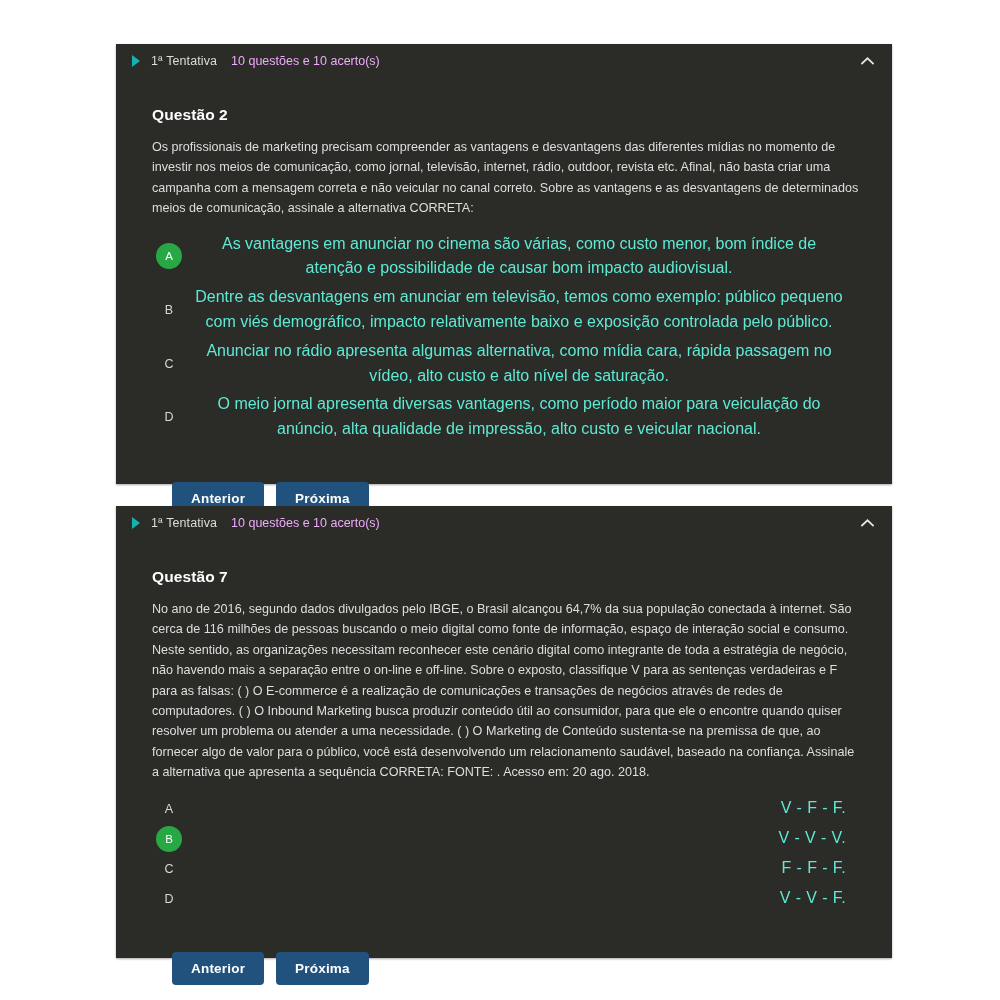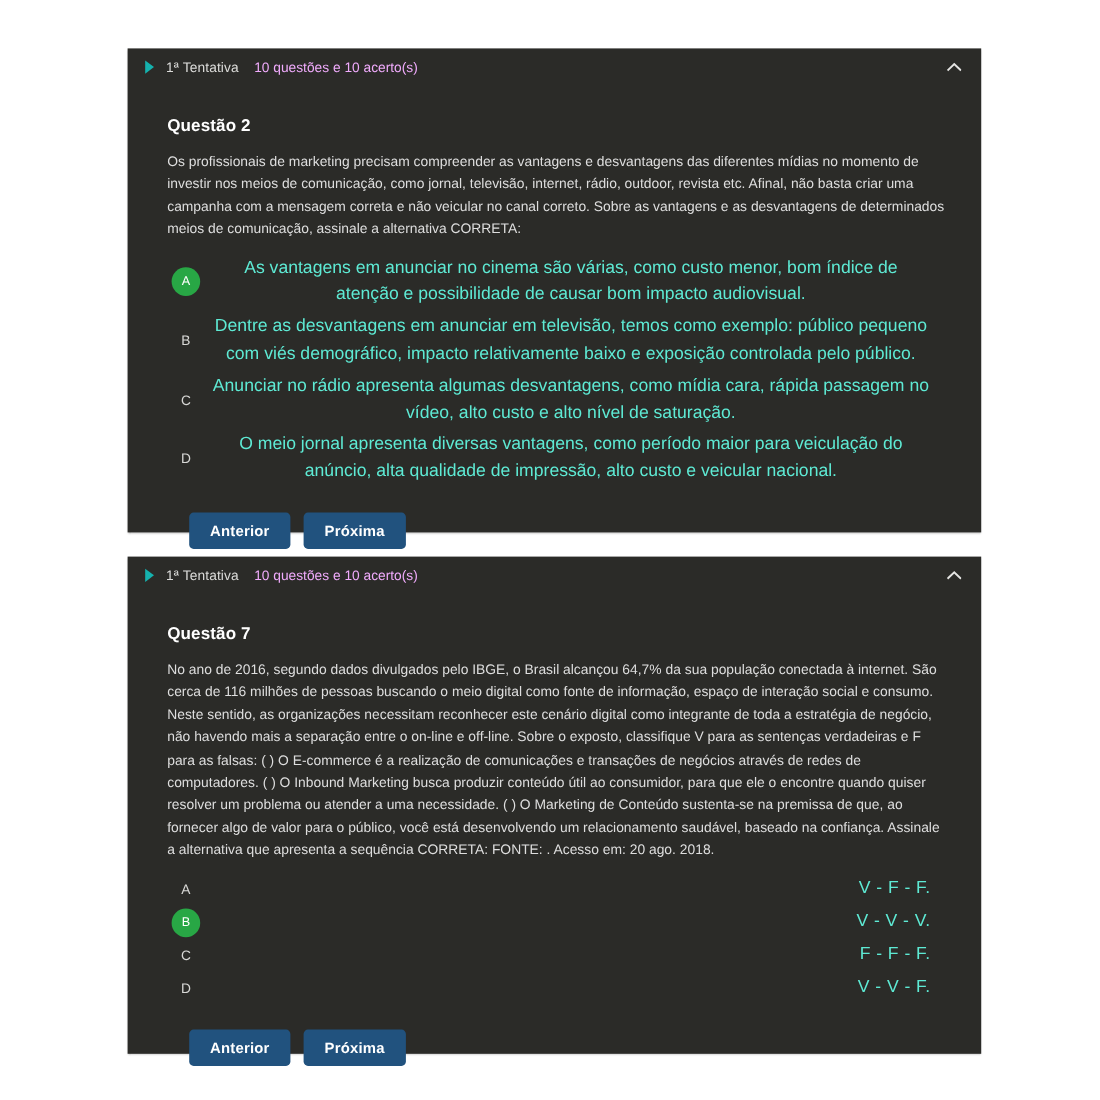--- a/index.html
+++ b/index.html
@@ -154,20 +154,21 @@
     background: #21527e;
     color: #ffffff;
     border: none;
     border-radius: 4px;
     font-family: "Liberation Sans", sans-serif;
     font-size: 13.5px;
     font-weight: bold;
     padding: 9px 19px;
     cursor: pointer;
     letter-spacing: .2px;
+    margin-top: 16px;
   }
 </style>
 </head>
 <body>
 
 <div class="page">
 
   <section class="attempt-card" id="card-1">
 
     <div class="attempt-header">
@@ -192,21 +193,21 @@
           <span class="opt-text">As vantagens em anunciar no cinema são várias, como custo menor, bom índice de atenção e possibilidade de causar bom impacto audiovisual.</span>
         </div>
 
         <div class="option-row">
           <span class="opt-marker">B</span>
           <span class="opt-text">Dentre as desvantagens em anunciar em televisão, temos como exemplo: público pequeno com viés demográfico, impacto relativamente baixo e exposição controlada pelo público.</span>
         </div>
 
         <div class="option-row">
           <span class="opt-marker">C</span>
-          <span class="opt-text">Anunciar no rádio apresenta algumas desvantagens, como mídia cara, rápida passagem no vídeo, alto custo e alto nível de saturação.</span>
+          <span class="opt-text">Anunciar no rádio apresenta algumas alternativa, como mídia cara, rápida passagem no vídeo, alto custo e alto nível de saturação.</span>
         </div>
 
         <div class="option-row">
           <span class="opt-marker">D</span>
           <span class="opt-text">O meio jornal apresenta diversas vantagens, como período maior para veiculação do anúncio, alta qualidade de impressão, alto custo e veicular nacional.</span>
         </div>
 
       </div>
 
       <div class="btn-row">

